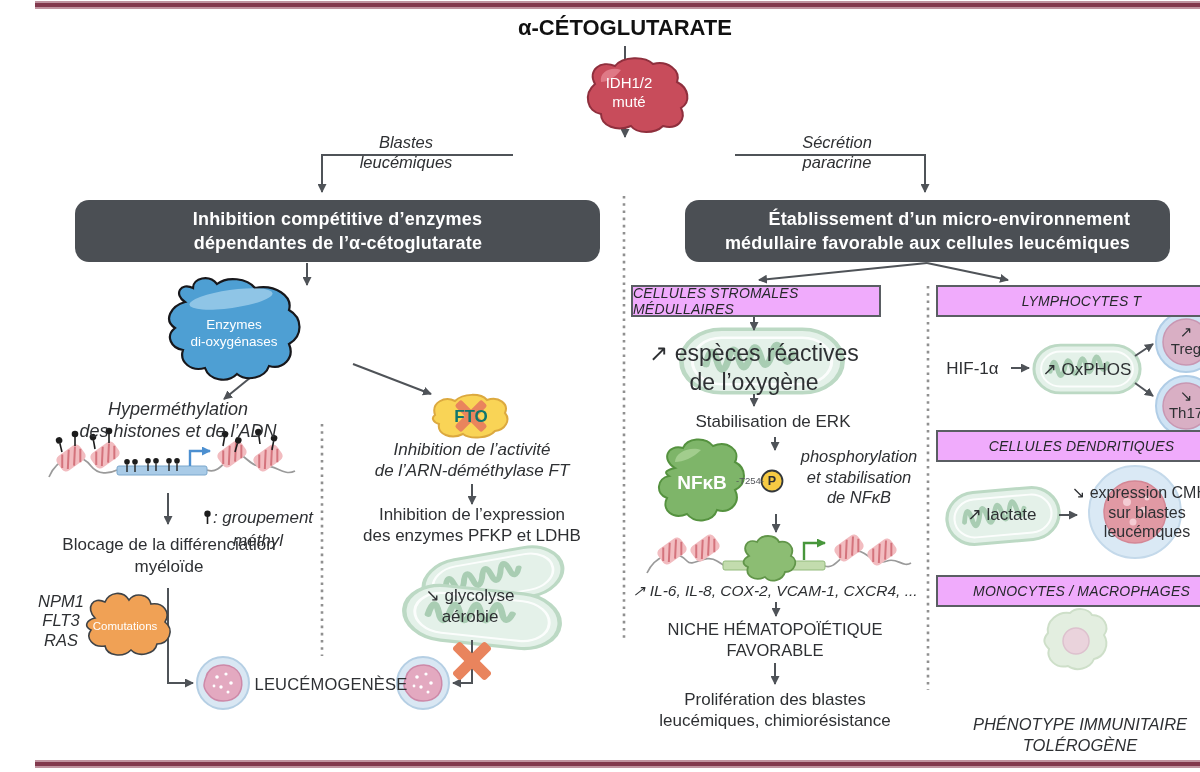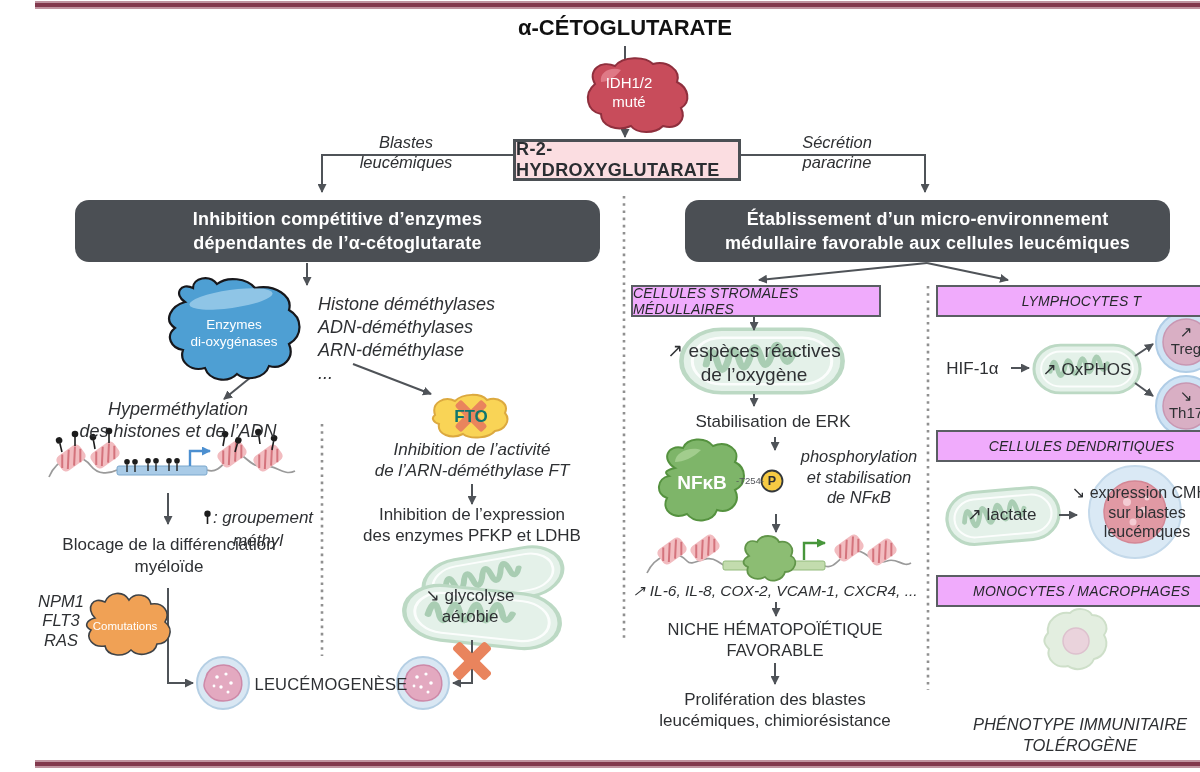--- a/index.html
+++ b/index.html
@@ -9,21 +9,21 @@
        background:linear-gradient(#c094a0 0 2px,#82394d 2px 6px,#c094a0 6px 8px);}
   svg.layer{position:absolute;left:0;top:0;z-index:1;}
   .t{position:absolute;z-index:2;color:#2e3033;font-size:17px;line-height:1.24;
      white-space:pre-line;text-align:center;}
   .it{font-style:italic;}
   .lft{text-align:left;}
   .w{color:#fff;}
   .b{font-weight:bold;}
   .dbox{position:absolute;z-index:2;background:#4b4f54;border-radius:14px;color:#fff;
         font-weight:bold;font-size:18px;line-height:1.35;display:flex;align-items:center;
-        justify-content:center;text-align:center;white-space:pre-line;letter-spacing:.2px;}
+        justify-content:center;text-align:right;white-space:pre-line;letter-spacing:.2px;}
   .r2hg{position:absolute;z-index:2;background:#fbdde1;border:3px solid #4b4f54;
         display:flex;align-items:center;justify-content:center;font-weight:bold;
         font-size:18px;letter-spacing:.4px;color:#2a2d31;}
   .hbox{position:absolute;z-index:2;background:#f0abfc;border:2px solid #5a5e63;
         display:flex;align-items:center;justify-content:center;font-style:italic;
         font-size:14px;color:#26282b;letter-spacing:.2px;}
   .dna{fill:none;stroke:#9a9a9a;stroke-width:1.7;}
   .ar{fill:none;stroke:#4f5358;stroke-width:2;}
   .dash{stroke:#909090;stroke-width:2.6;stroke-dasharray:2.6 4.6;fill:none;}
   .parrow{fill:none;stroke-width:2.4;}
@@ -196,44 +196,37 @@
 
     <use href="#xmark" transform="translate(436,416) scale(0.82)"></use>
     <use href="#xmark" transform="translate(437,661)"></use>
   </svg>
 
   <div class="t b" style="left:430px;top:14px;width:320px;font-size:22px;color:#111">α-CÉTOGLUTARATE</div>
 
   <div class="t w" style="left:550px;top:74px;width:88px;font-size:15px">IDH1/2
 muté</div>
 
-  <div class="r2hg" style="left:478px;top:139px;width:222px;height:36px">
-    <span>R-2-HYDROXYGLUTARATE</span>
-  </div>
 
   <div class="t it" style="left:310px;top:132px;width:122px;font-size:16.5px">Blastes
 leucémiques</div>
   <div class="t it" style="left:743px;top:132px;width:118px;font-size:16.5px">Sécrétion
 paracrine</div>
 
   <div class="dbox" style="left:40px;top:200px;width:525px;height:62px">
     <span style="white-space:pre-line">Inhibition compétitive d’enzymes
 dépendantes de l’α-cétoglutarate</span>
   </div>
   <div class="dbox" style="left:650px;top:200px;width:485px;height:62px">
     <span style="white-space:pre-line">Établissement d’un micro-environnement
 médullaire favorable aux cellules leucémiques</span>
   </div>
 
   <div class="t w" style="left:138px;top:317px;width:122px;font-size:13.5px">Enzymes
 di-oxygénases</div>
-  <div class="t it lft" style="left:283px;top:293px;width:225px;font-size:18px;line-height:1.28">Histone déméthylases
-ADN-déméthylases
-ARN-déméthylase
-...</div>
   <div class="t it" style="left:26px;top:399px;width:234px;font-size:18px;line-height:1.2">Hyperméthylation
 des histones et de l’ADN</div>
 
   <div class="t it" style="left:148px;top:486px;width:150px;font-size:17px">
     <span class="lpicon"><svg width="9" height="15" viewBox="0 0 9 15">
           <line x1="4.5" y1="14" x2="4.5" y2="6" stroke="#1c1c1c" stroke-width="1.6"></line>
           <circle cx="4.5" cy="3.8" r="3.2" fill="#1c1c1c"></circle>
         </svg></span><span>: groupement
 méthyl</span>
   </div>
@@ -250,21 +243,21 @@
   <div class="t it" style="left:328px;top:439px;width:218px;font-size:17px;line-height:1.25">Inhibition de l’activité
 de l’ARN-déméthylase FT</div>
   <div class="t" style="left:328px;top:504px;width:218px;font-size:17px;line-height:1.25">Inhibition de l’expression
 des enzymes PFKP et LDHB</div>
   <div class="t" style="left:379px;top:585px;width:112px;font-size:17px">↘ glycolyse
 aérobie</div>
 
   <div class="hbox" style="left:596px;top:285px;width:246px;height:28px">
     <span>CELLULES STROMALES MÉDULLAIRES</span>
   </div>
-  <div class="t" style="left:610px;top:339px;width:218px;font-size:19px">↗ espèces réactives
+  <div class="t" style="left:610px;top:339px;width:218px;font-size:23px">↗ espèces réactives
 de l’oxygène</div>
   <div class="t" style="left:645px;top:411px;width:186px;font-size:17px">Stabilisation de ERK</div>
   <div class="t w b" style="left:631px;top:471px;width:72px;font-size:19px">NFκB</div>
   <div class="t" style="left:700px;top:475px;width:30px;font-size:9.5px;color:#55585c">-T254-</div>
   <div class="t b" style="left:729px;top:473.5px;width:16px;font-size:12.5px;color:#2d2f33">P</div>
   <div class="t it" style="left:750px;top:446px;width:148px;font-size:16.5px;line-height:1.25">phosphorylation
 et stabilisation
 de NFκB</div>
   <div class="t it" style="left:592px;top:581px;width:296px;font-size:15.5px">↗  IL-6, IL-8, COX-2, VCAM-1, CXCR4, ...</div>
   <div class="t" style="left:618px;top:619px;width:244px;font-size:16.5px;line-height:1.3">NICHE HÉMATOPOÏÉTIQUE

